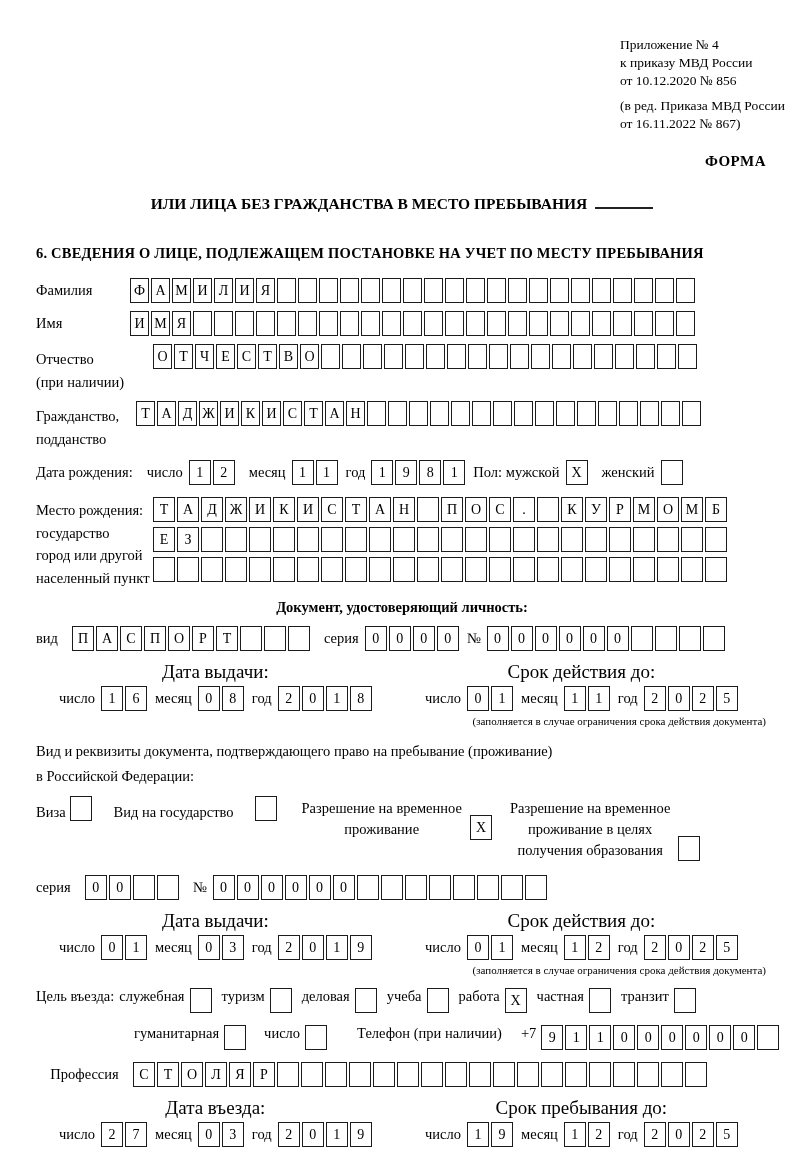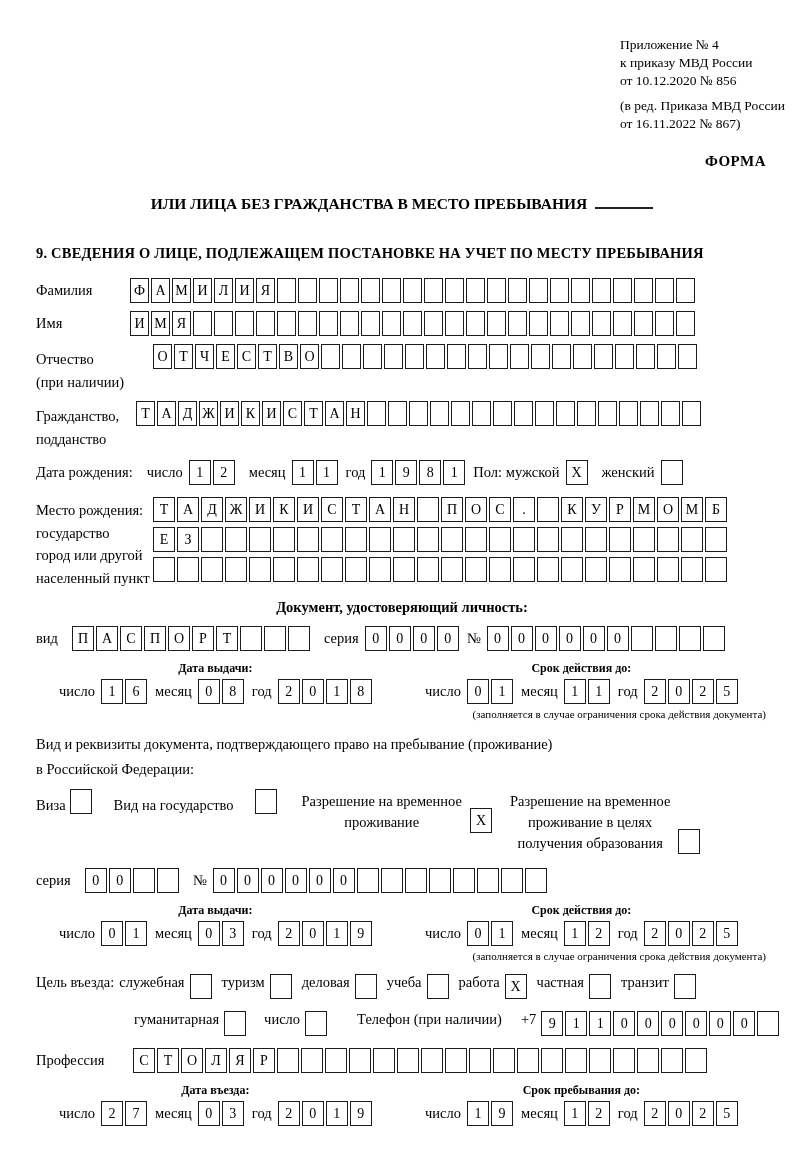--- a/index.html
+++ b/index.html
@@ -13,41 +13,41 @@
   .hdr-block{margin-left:584px;width:184px;font-size:13.5px;line-height:1.35;}
   .hdr-block .sub{margin-top:6px;}
   .forma{ text-align:right;font-weight:bold;font-size:15px;letter-spacing:.5px;margin:20px 2px 0 0;}
   
   .title{ text-align:center;font-weight:bold;font-size:15.5px;line-height:1.5;margin-top:22px;}
   .title-underline{display:inline-block;width:58px;border-bottom:2px solid #222;height:14px;margin-left:8px;}
   .sect{ font-weight:bold;font-size:14.5px;margin-top:30px;letter-spacing:.2px;}
   
   .row{display:flex;align-items:flex-start;margin-top:8px;}
   .lbl{flex:0 0 auto;padding-top:4px;}
-  .w94{width:94px;} .w100{width:100px;} .w117{width:117px;} .w97{width:97px;}
+  .w94{width:94px;} .w100{width:100px;} .w117{width:117px;} .w97{width:97px;text-align:center;}
   .lbl2{line-height:1.55;}
   .cells{display:inline-flex;gap:2px;flex-wrap:nowrap;}
   .cell{
     width:19px;height:25px;border:1.6px solid #1c1c1c;box-sizing:border-box;
     display:inline-flex;align-items:center;justify-content:center;
     font-size:14px;background:#fff;flex:0 0 auto;
   }
   .cells-wide .cell{width:22px;}
   .cellcol{display:flex;flex-direction:column;gap:5px;}
   
   .inline-row{display:flex;align-items:center;margin-top:10px;flex-wrap:nowrap;}
   .inline-row .t{margin-right:6px;white-space:nowrap;}
   .gap8{margin-left:8px;} .gap14{margin-left:14px;} .gap20{margin-left:20px;}
   .center-bold{text-align:center;font-weight:bold;margin-top:10px;font-size:14.5px;}
   
   .datepair{display:flex;margin-top:10px;}
   .dg{display:flex;flex-direction:column;align-items:center;}
   .dg-left{flex:0 0 49%;}
   .dg-right{flex:1;}
-  .dg-title{font-size:12px;margin-bottom:3px;font-weight:bold;}
+  .dg-title{font-size:19px;margin-bottom:3px;}
   .dg-cells{display:flex;align-items:center;white-space:nowrap;}
   .dg-cells .t{margin:0 6px 0 8px;}
   .dg-cells .t:first-child{margin-left:0;}
   .note-right{text-align:right;font-size:11px;margin-top:4px;padding-right:2px;}
   .para{margin-top:12px;line-height:1.7;}
   
   .optrow{display:flex;align-items:flex-start;margin-top:8px;}
   .opt{display:flex;align-items:flex-end;}
   .opt .olabel{white-space:nowrap;margin-right:8px;padding-top:4px;}
   .opt .olabel-c{text-align:center;line-height:1.45;margin-right:8px;padding-top:2px;}
@@ -66,21 +66,21 @@
     <div>от 10.12.2020 № 856</div>
     <div class="sub">(в ред. Приказа МВД России</div>
     <div>от 16.11.2022 № 867)</div>
   </div>
   <div class="forma">ФОРМА</div>
 
   <div class="title">
     <div><span>ИЛИ ЛИЦА БЕЗ ГРАЖДАНСТВА В МЕСТО ПРЕБЫВАНИЯ</span><span class="title-underline"></span></div>
   </div>
 
-  <div class="sect">9. СВЕДЕНИЯ О ЛИЦЕ, ПОДЛЕЖАЩЕМ ПОСТАНОВКЕ НА УЧЕТ ПО МЕСТУ ПРЕБЫВАНИЯ</div>
+  <div class="sect">6. СВЕДЕНИЯ О ЛИЦЕ, ПОДЛЕЖАЩЕМ ПОСТАНОВКЕ НА УЧЕТ ПО МЕСТУ ПРЕБЫВАНИЯ</div>
 
   <div class="row" style="margin-top:16px;">
     <span class="lbl w94">Фамилия</span>
     <span class="cells">
         <span class="cell">Ф</span>
         <span class="cell">А</span>
         <span class="cell">М</span>
         <span class="cell">И</span>
         <span class="cell">Л</span>
         <span class="cell">И</span>

